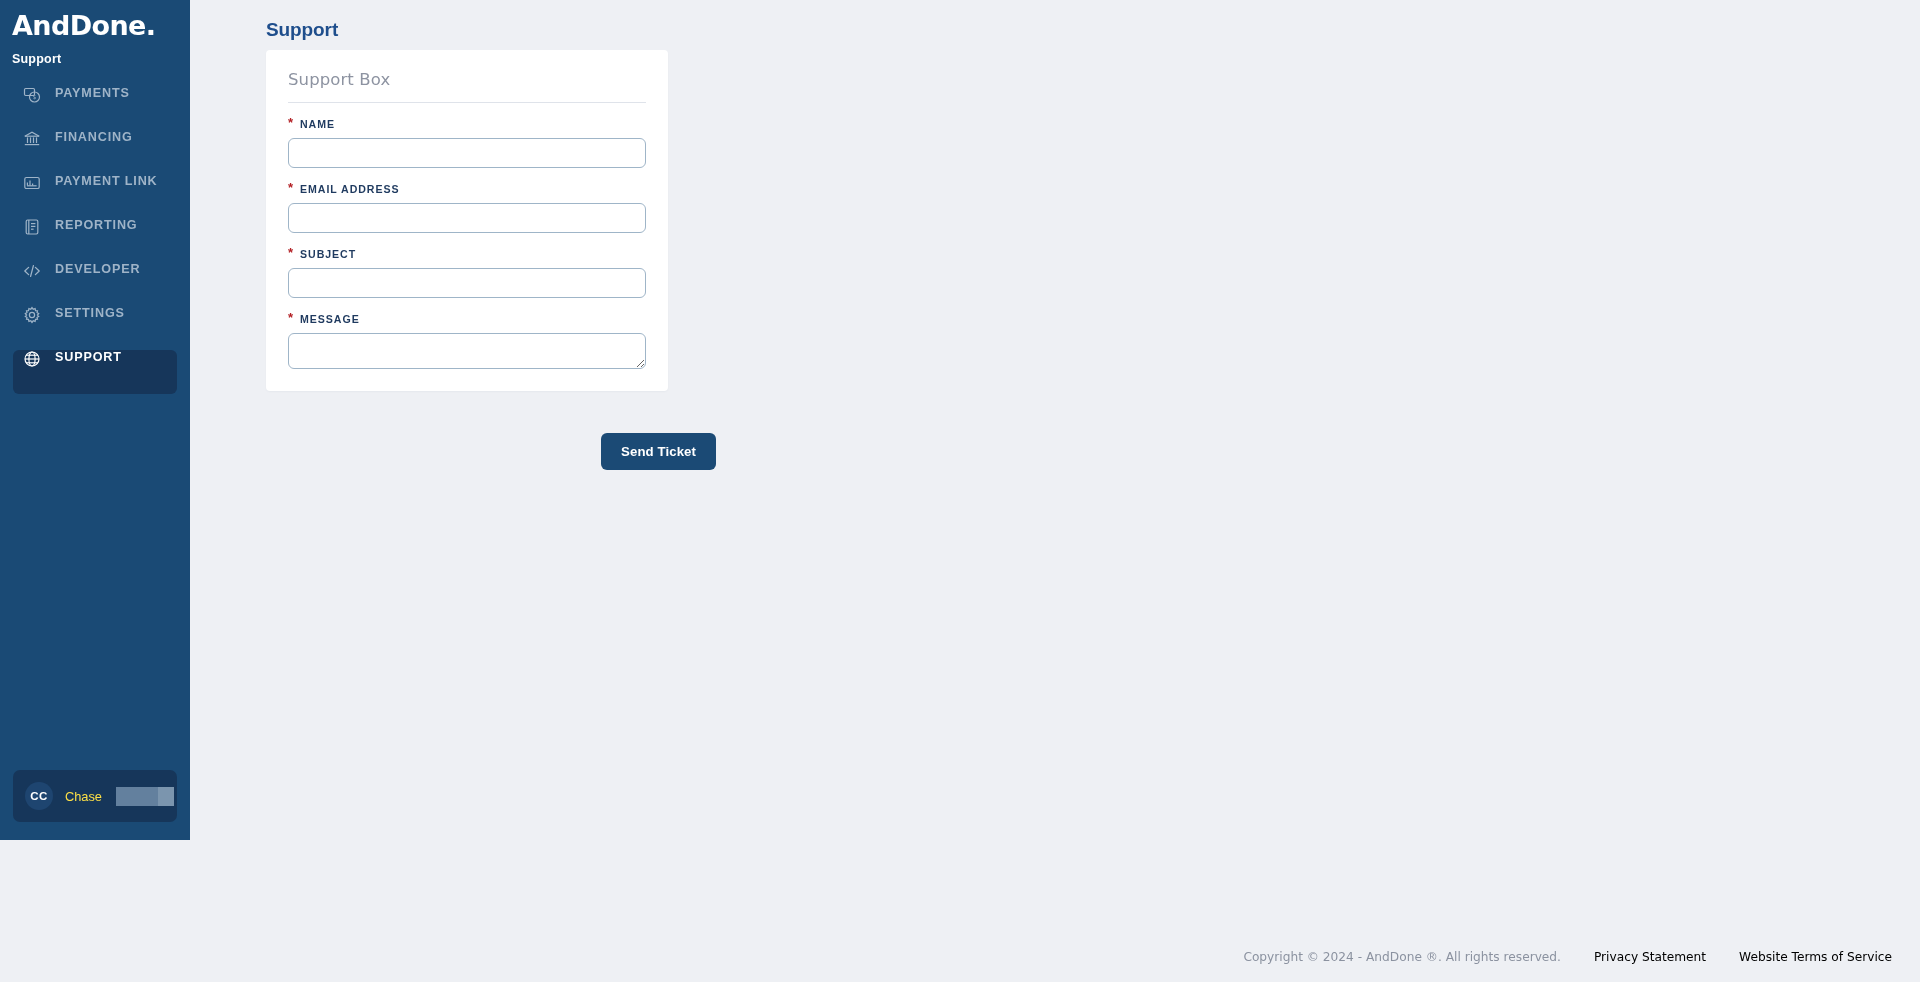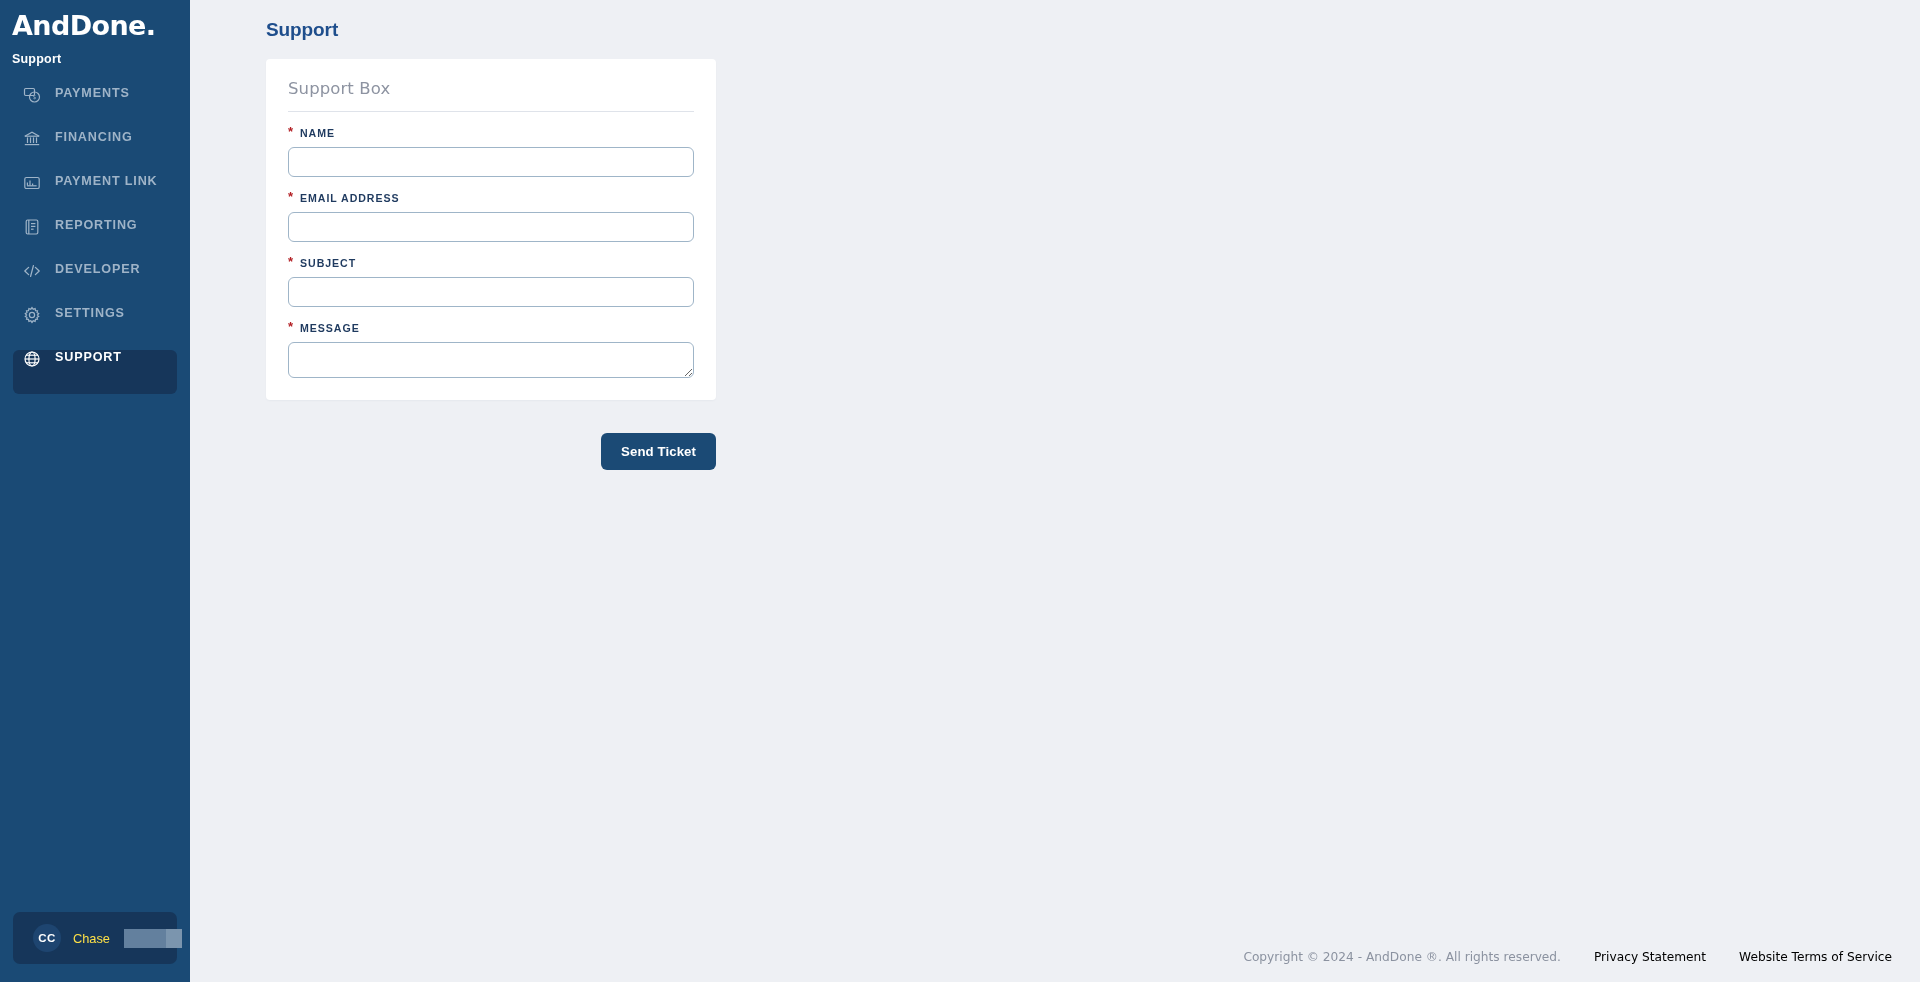--- a/index.html
+++ b/index.html
@@ -14,21 +14,21 @@
     display: flex;
     width: 1920px;
     height: 982px;
     position: relative;
   }
 
   
   .sidebar {
     width: 190px;
     min-width: 190px;
-    height: 982px;
+    height: 840px;
     background: #1a4a75;
     position: relative;
     display: flex;
     flex-direction: column;
   }
   .logo-wrap {
     padding: 10px 0 0 12px;
     height: 44px;
   }
   .logo-text {
@@ -86,21 +86,21 @@
   .profile {
     position: absolute;
     left: 13px;
     bottom: 18px;
     width: 164px;
     height: 52px;
     background: #16365a;
     border-radius: 7px;
     display: flex;
     align-items: center;
-    padding-left: 20px;
+    padding-left: 12px;
     gap: 12px;
     cursor: pointer;
   }
   .avatar {
     width: 28px;
     height: 28px;
     border-radius: 50%;
     background: #1e4570;
     color: #ffffff;
     font-size: 11.5px;
@@ -135,22 +135,22 @@
   .page-title {
     color: #1e4e8c;
     font-size: 19px;
     font-weight: 700;
     padding: 19px 0 0 76px;
     letter-spacing: -0.1px;
   }
   .card {
     position: absolute;
     left: 76px;
-    top: 59px;
-    width: 450px;
+    top: 50px;
+    width: 402px;
     background: #ffffff;
     border-radius: 4px;
     padding: 20px 22px 22px 22px;
     box-shadow: 0 1px 2px rgba(20,40,70,0.04);
   }
   .card-title {
     color: #8d93a1;
     font-size: 16.5px;
     font-weight: 400;
     font-family: "DejaVu Sans", sans-serif;

